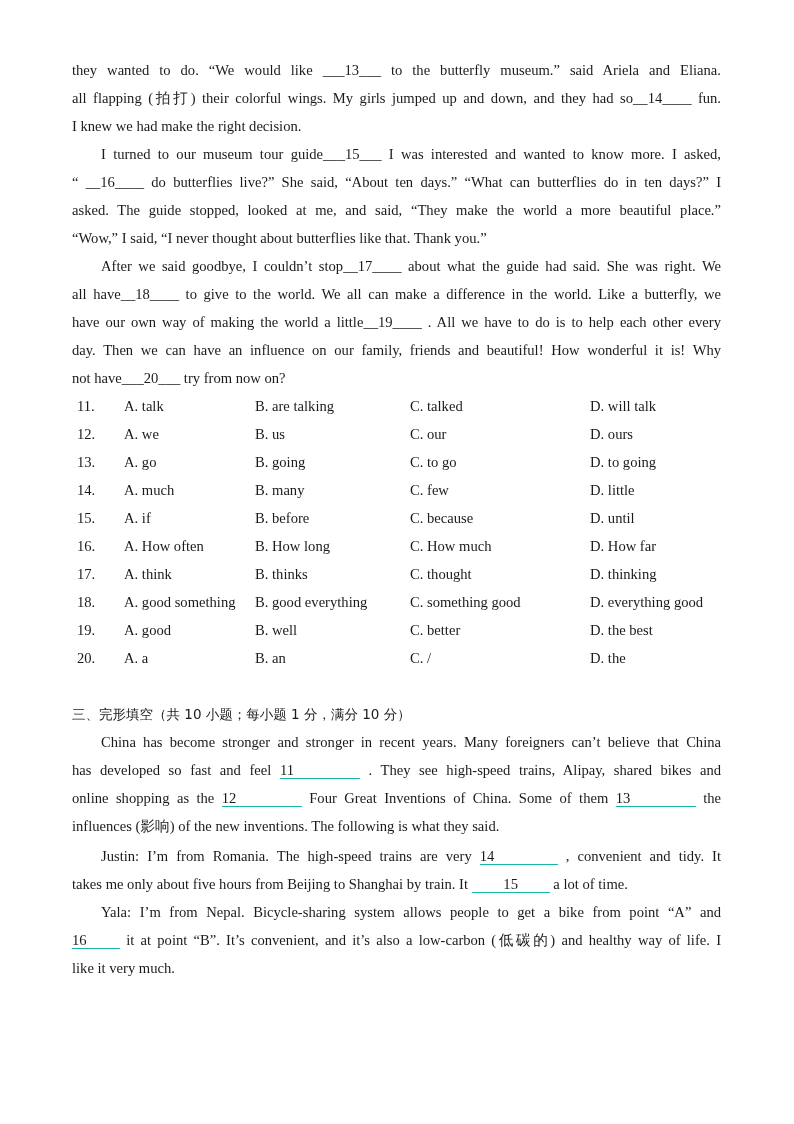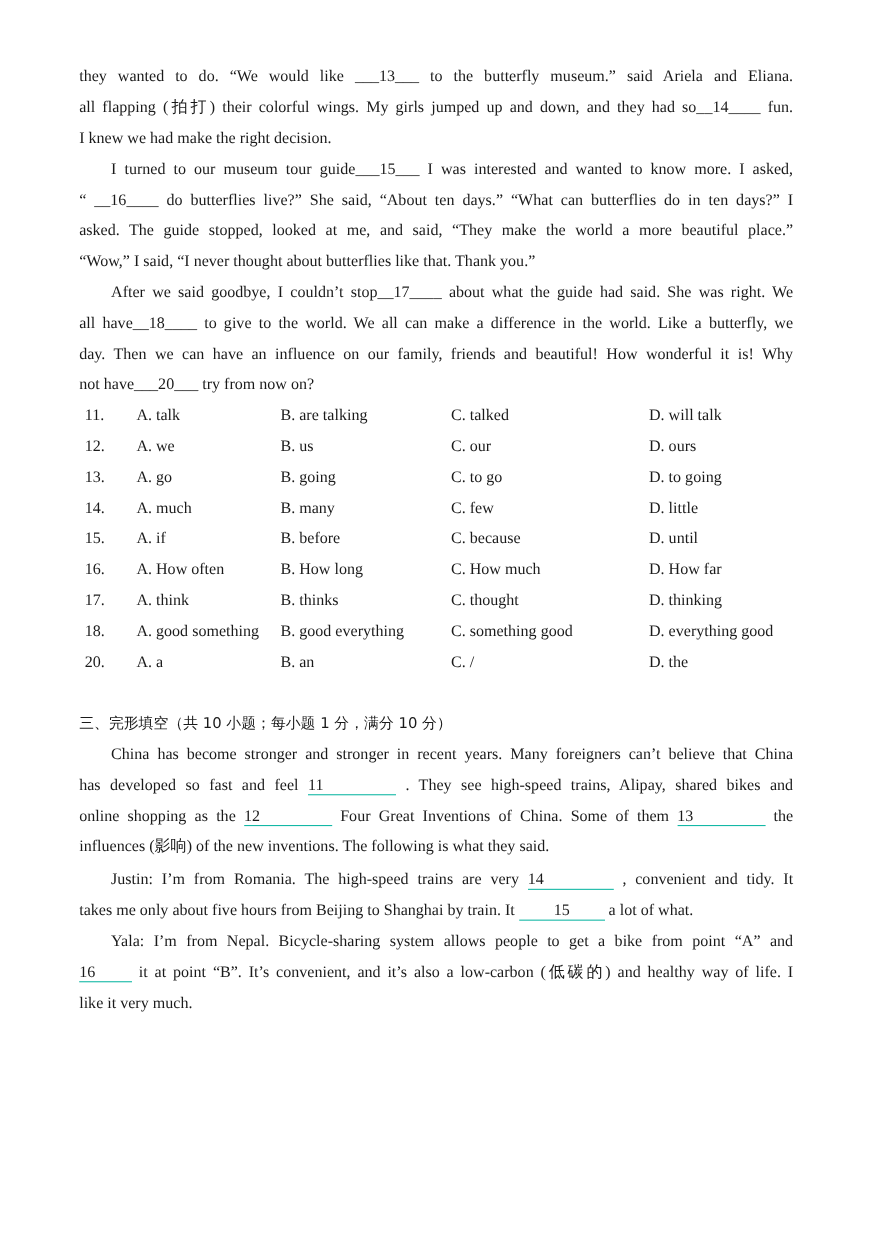--- a/index.html
+++ b/index.html
@@ -29,20 +29,21 @@
   <div>
     <div class="line justify">they wanted to do. “We would like ___13___ to the butterfly museum.” said Ariela and Eliana.</div>
     <div class="line justify">all flapping (拍打) their colorful wings. My girls jumped up and down, and they had so__14____ fun.</div>
     <div class="line">I knew we had make the right decision.</div>
     <div class="line justify indent">I turned to our museum tour guide___15___ I was interested and wanted to know more. I asked,</div>
     <div class="line justify">“ __16____ do butterflies live?” She said, “About ten days.” “What can butterflies do in ten days?” I</div>
     <div class="line justify">asked. The guide stopped, looked at me, and said, “They make the world a more beautiful place.”</div>
     <div class="line">“Wow,” I said, “I never thought about butterflies like that. Thank you.”</div>
     <div class="line justify indent">After we said goodbye, I couldn’t stop__17____ about what the guide had said. She was right. We</div>
     <div class="line justify">all have__18____ to give to the world. We all can make a difference in the world. Like a butterfly, we</div>
+    <div class="line justify">have our own way of making the world a little__19____ . All we have to do is to help each other every</div>
     <div class="line justify">day. Then we can have an influence on our family, friends and beautiful! How wonderful it is! Why</div>
     <div class="line">not have___20___ try from now on?</div>
   </div>
 
   <div class="opts">
     <div class="opt-row">
       <span class="num">11.</span>
       <span class="oa">A. talk</span>
       <span class="ob">B. are talking</span>
       <span class="oc">C. talked</span>
@@ -91,36 +92,43 @@
       <span class="od">D. thinking</span>
     </div>
     <div class="opt-row">
       <span class="num">18.</span>
       <span class="oa">A. good something</span>
       <span class="ob">B. good everything</span>
       <span class="oc">C. something good</span>
       <span class="od">D. everything good</span>
     </div>
     <div class="opt-row">
+      <span class="num">19.</span>
+      <span class="oa">A. good</span>
+      <span class="ob">B. well</span>
+      <span class="oc">C. better</span>
+      <span class="od">D. the best</span>
+    </div>
+    <div class="opt-row">
       <span class="num">20.</span>
       <span class="oa">A. a</span>
       <span class="ob">B. an</span>
       <span class="oc">C. /</span>
       <span class="od">D. the</span>
     </div>
   </div>
 
   <div class="section-title">三、完形填空（共 10 小题；每小题 1 分，满分 10 分）</div>
 
   <div>
     <div class="line justify indent">China has become stronger and stronger in recent years. Many foreigners can’t believe that China</div>
     <div class="line justify"><span>has developed so fast and feel </span><span class="blank" style="width:80px">11</span><span> . They see high-speed trains, Alipay, shared bikes and</span></div>
     <div class="line justify"><span>online shopping as the </span><span class="blank" style="width:80px">12</span><span> Four Great Inventions of China. Some of them </span><span class="blank" style="width:80px">13</span><span> the</span></div>
     <div class="line">influences (影响) of the new inventions. The following is what they said.</div>
 
     <div class="line justify indent" style="margin-top:2px"><span>Justin: I’m from Romania. The high-speed trains are very </span><span class="blank" style="width:78px">14</span><span> , convenient and tidy. It</span></div>
-    <div class="line"><span>takes me only about five hours from Beijing to Shanghai by train. It </span><span class="blank" style="width:78px">15</span><span> a lot of what.</span></div>
+    <div class="line"><span>takes me only about five hours from Beijing to Shanghai by train. It </span><span class="blank" style="width:78px">15</span><span> a lot of time.</span></div>
 
     <div class="line justify indent">Yala: I’m from Nepal. Bicycle-sharing system allows people to get a bike from point “A” and</div>
     <div class="line justify"><span class="blank" style="width:48px;text-align:left">16</span><span> it at point “B”. It’s convenient, and it’s also a low-carbon (低碳的) and healthy way of life. I</span></div>
     <div class="line">like it very much.</div>
   </div>
 </div>
 
 </body></html>

